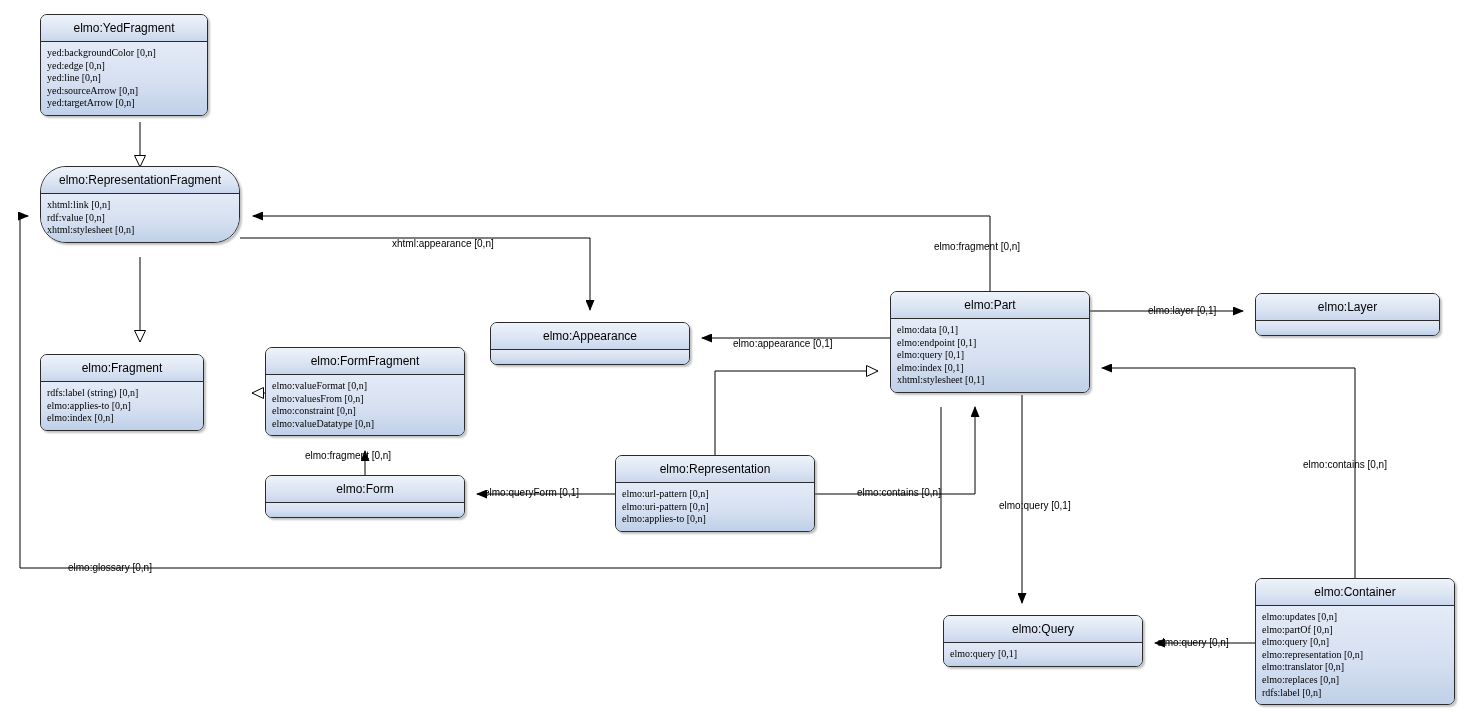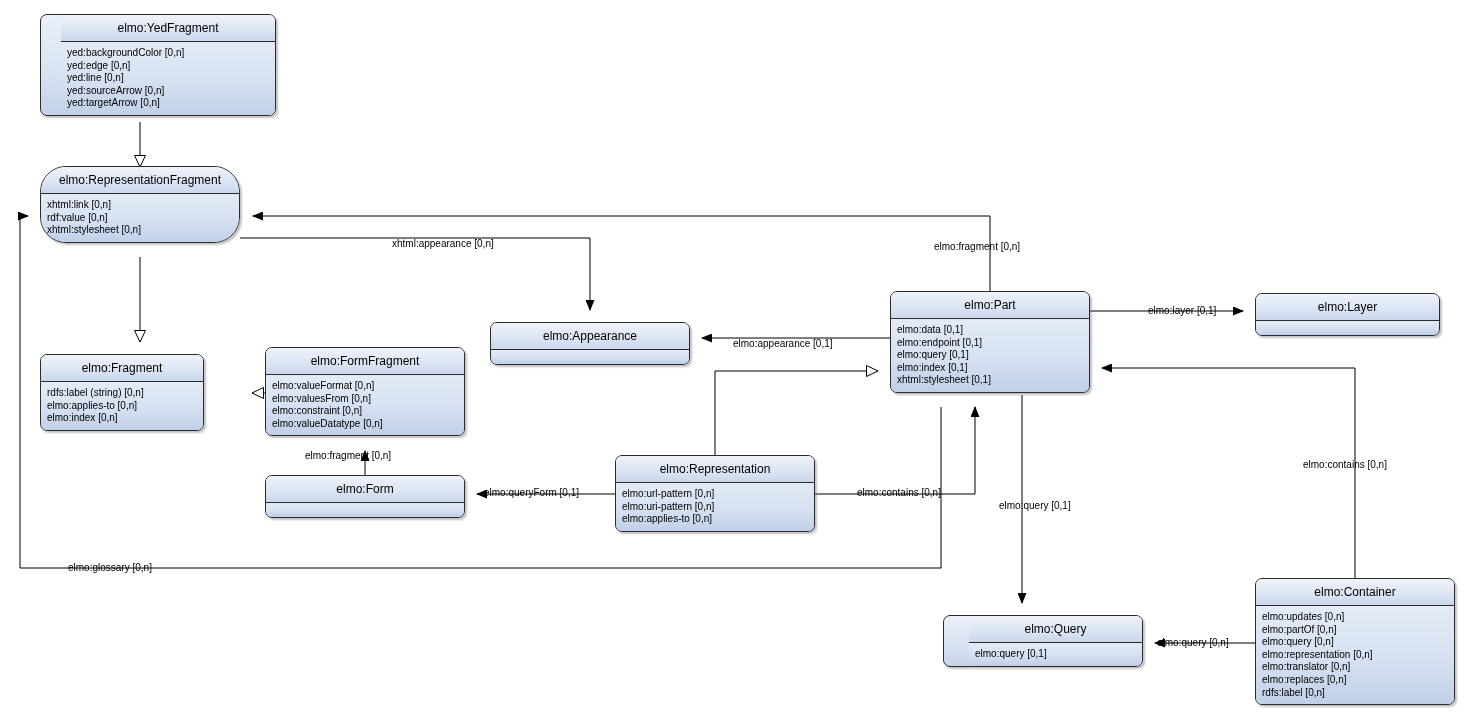--- a/index.html
+++ b/index.html
@@ -47,20 +47,21 @@
     line-height: 12.6px;
     color: #000000;
     background: linear-gradient(to bottom, #e4ebf7 0%, #d6e0f1 55%, #bfd0e8 100%);
   }
   .uml-attrs.empty {
     padding: 0;
     height: 14px;
   }
   .attr-line {
     white-space: nowrap;
+    font-family: Liberation Serif, serif;
   }
   .edge-label {
     position: absolute;
     font-size: 10px;
     color: #000000;
     white-space: nowrap;
     background: transparent;
   }
 </style>
 </head>
@@ -105,21 +106,21 @@
       <path d="M1355,578 L1355,368 L1102,368" marker-end="url(#arrow-filled)"></path>
 
       <path d="M1022,395 L1022,603" marker-end="url(#arrow-filled)"></path>
 
       <path d="M1255,643 L1155,643" marker-end="url(#arrow-filled)"></path>
 
       <path d="M941,407 L941,568 L20,568 L20,216 L28,216" marker-end="url(#arrow-filled)"></path>
     </g>
   </svg>
 
-  <div class="uml-node" style="left:40px;top:14px;width:236px;padding-left:20px;">
+  <div class="uml-node" style="left:40px;top:14px;width:168px;">
     <div class="uml-title">elmo:YedFragment</div>
     <div class="uml-attrs">
       <div class="attr-line">yed:backgroundColor [0,n]</div>
       <div class="attr-line">yed:edge [0,n]</div>
       <div class="attr-line">yed:line [0,n]</div>
       <div class="attr-line">yed:sourceArrow [0,n]</div>
       <div class="attr-line">yed:targetArrow [0,n]</div>
     </div>
   </div>
 
@@ -179,21 +180,21 @@
       <div class="attr-line">elmo:index [0,1]</div>
       <div class="attr-line">xhtml:stylesheet [0,1]</div>
     </div>
   </div>
 
   <div class="uml-node" style="left:1255px;top:293px;width:185px;">
     <div class="uml-title">elmo:Layer</div>
     <div class="uml-attrs empty"></div>
   </div>
 
-  <div class="uml-node" style="left:943px;top:615px;width:200px;padding-left:25px;">
+  <div class="uml-node" style="left:943px;top:615px;width:200px;">
     <div class="uml-title">elmo:Query</div>
     <div class="uml-attrs">
       <div class="attr-line">elmo:query [0,1]</div>
     </div>
   </div>
 
   <div class="uml-node" style="left:1255px;top:578px;width:200px;">
     <div class="uml-title">elmo:Container</div>
     <div class="uml-attrs">
       <div class="attr-line">elmo:updates [0,n]</div>

